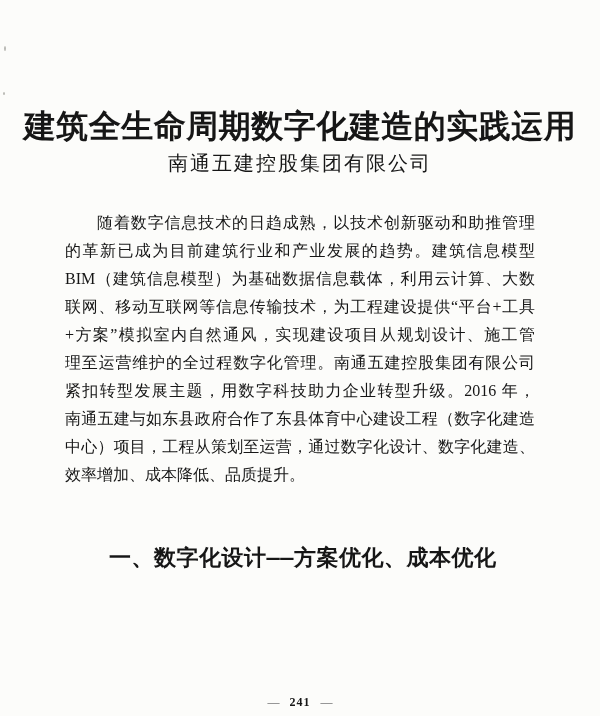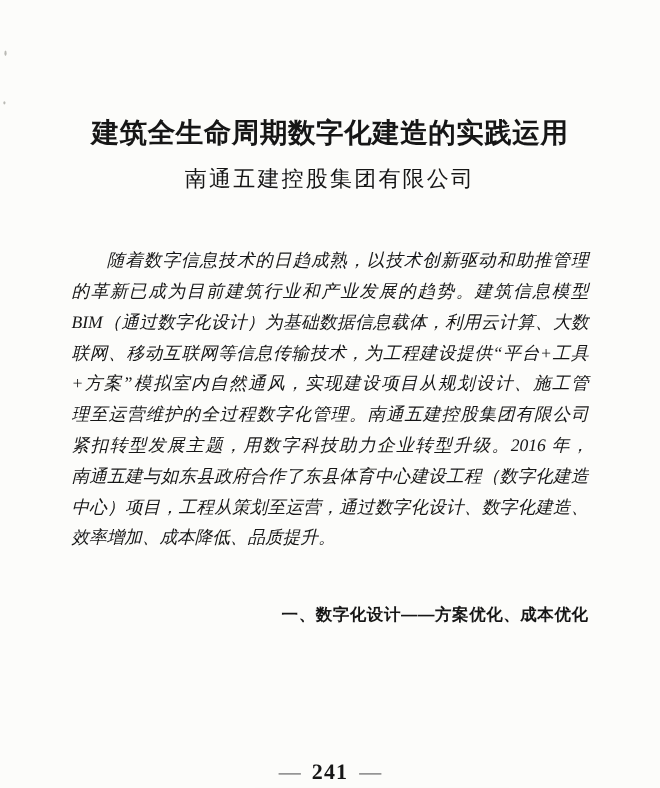--- a/index.html
+++ b/index.html
@@ -17,70 +17,69 @@
     position:relative;
     width:600px;height:716px;
     background:var(--paper);
     color:var(--ink);
     overflow:hidden;
   }
   .doc-title{
     position:absolute;
     top:90px;left:0;right:0;
     text-align:center;
-    font-size:25px;
+    font-size:32px;
     font-weight:bold;
     letter-spacing:0.5px;
     line-height:30px;
   }
   .doc-author{
     position:absolute;
     top:152px;left:0;right:0;
     text-align:center;
     font-size:20px;
     letter-spacing:2px;
     line-height:22px;
   }
   .body-col{
     position:absolute;
     left:65px;
     width:470px;
     font-size:16px;
     line-height:28px;
   }
-  .para1{top:224px;font-style:italic;}
+  .para1{top:209px;}
   .section-heading{
     position:absolute;
     top:546px;left:65px;width:470px;
-    font-family:Liberation Sans, sans-serif;
+    font-family:Liberation Mono, monospace;
     font-weight:bold;
-    font-size:15px;
+    font-size:22px;
     line-height:28px;
     text-indent:2em;
     letter-spacing:0.5px;
-    text-align:right;
   }
   .para2{top:574px;}
   .line{
     text-align:justify;
     text-align-last:justify;
     white-space:nowrap;
     height:28px;
     overflow:visible;
   }
   .para[data-indent-first="true"] .line:first-child{text-indent:2em;}
   .para[data-last-align="left"] .line:last-child{
     text-align:center;
     text-align-last:left;
   }
   .page-footer{
     position:absolute;
     top:691px;left:0;right:0;
     text-align:center;
-    font-size:20px;
+    font-size:12px;
     line-height:22px;
   }
   .footer-dash{
     color:var(--dash_gray);
     font-weight:bold;
     padding:0 10px;
   }
   .footer-num{
     font-weight:bold;
     letter-spacing:1px;
@@ -102,21 +101,21 @@
   <span class="speckle sp1"></span>
   <span class="speckle sp2"></span>
 
   <h1 class="doc-title">建筑全生命周期数字化建造的实践运用</h1>
 
   <div class="doc-author">南通五建控股集团有限公司</div>
 
   <div class="body-col para para1" data-indent-first="true" data-last-align="left">
       <div class="line">随着数字信息技术的日趋成熟，以技术创新驱动和助推管理</div>
       <div class="line">的革新已成为目前建筑行业和产业发展的趋势。建筑信息模型</div>
-      <div class="line">BIM（通过数字化设计）为基础数据信息载体，利用云计算、大数</div>
+      <div class="line">BIM（建筑信息模型）为基础数据信息载体，利用云计算、大数</div>
       <div class="line">联网、移动互联网等信息传输技术，为工程建设提供“平台+工具</div>
       <div class="line">+方案”模拟室内自然通风，实现建设项目从规划设计、施工管</div>
       <div class="line">理至运营维护的全过程数字化管理。南通五建控股集团有限公司</div>
       <div class="line">紧扣转型发展主题，用数字科技助力企业转型升级。2016 年，</div>
       <div class="line">南通五建与如东县政府合作了东县体育中心建设工程（数字化建造</div>
       <div class="line">中心）项目，工程从策划至运营，通过数字化设计、数字化建造、</div>
       <div class="line">效率增加、成本降低、品质提升。</div>
     </div>
 
   <div class="section-heading">一、数字化设计——方案优化、成本优化</div>

